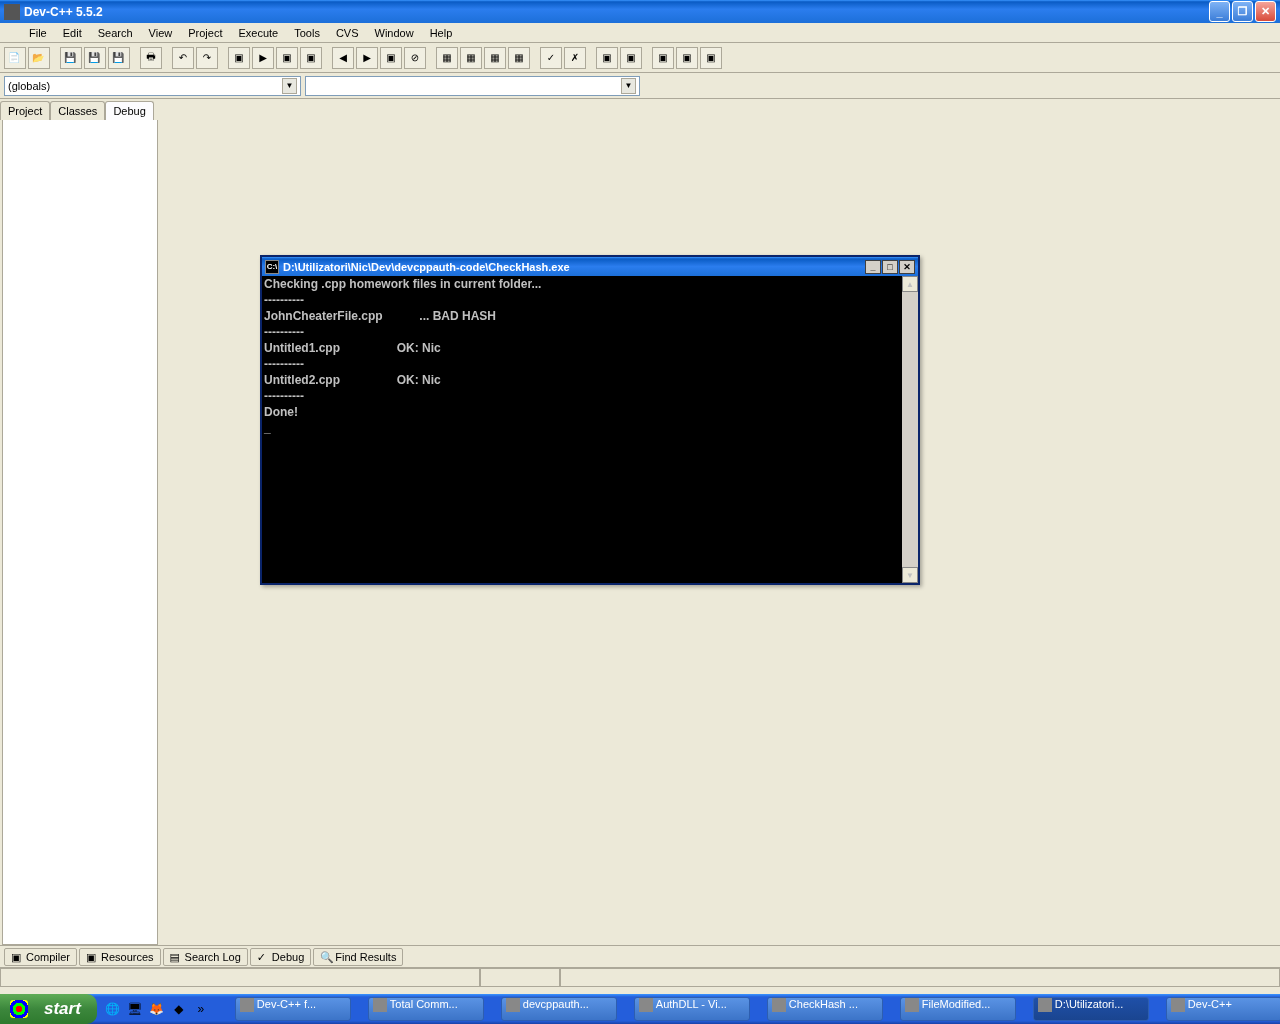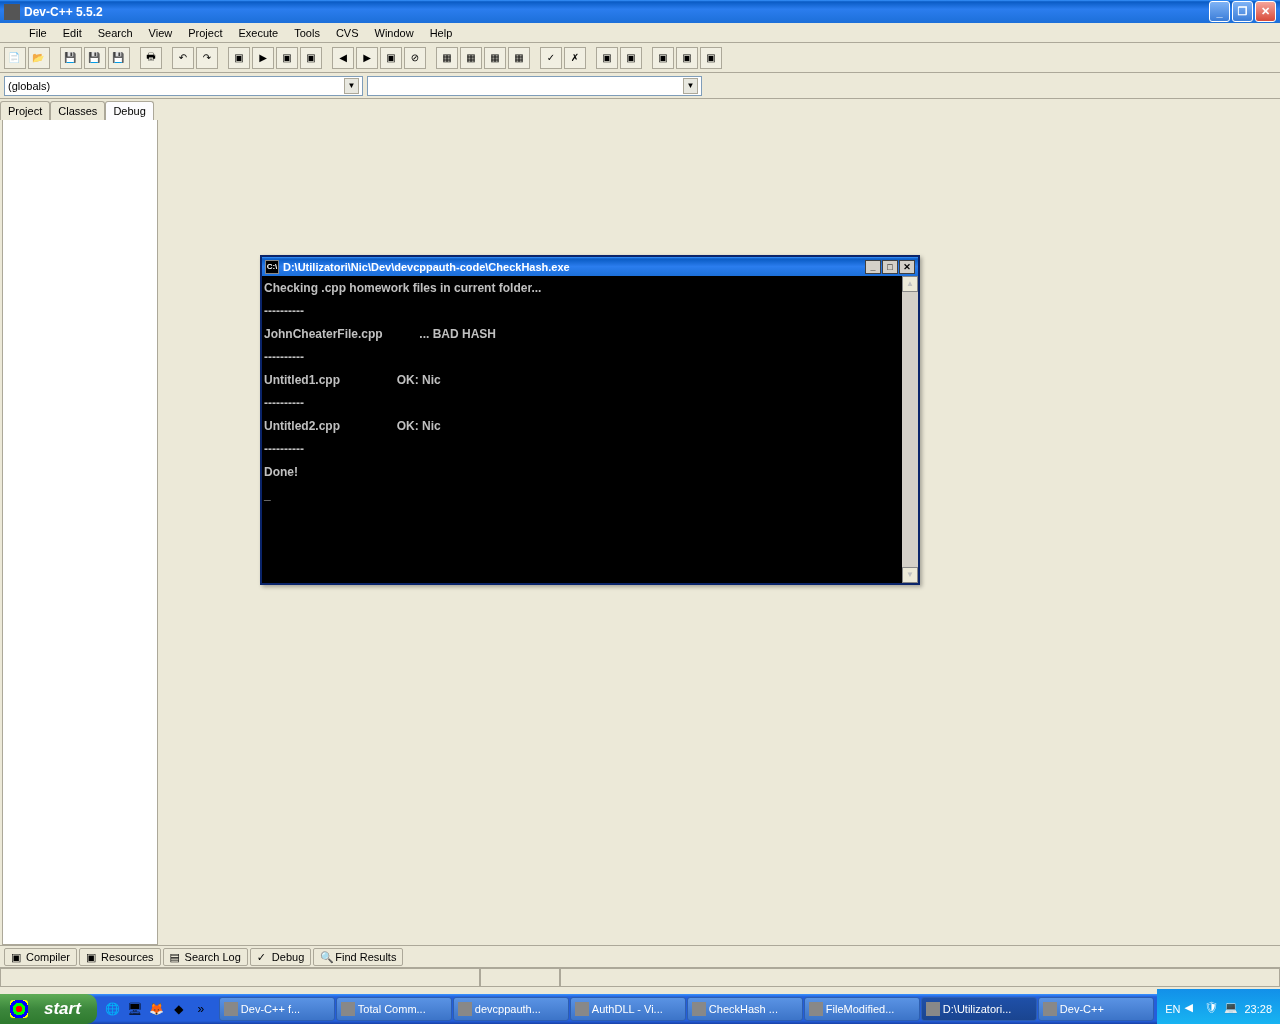--- a/index.html
+++ b/index.html
@@ -20,21 +20,21 @@
 .menu-item { padding: 2px 8px; cursor: pointer; }
 
 
 .toolbar { height: 30px; background: #ece9d8; display: flex; align-items: center; padding: 2px 4px; border-bottom: 1px solid #aca899; gap: 2px; }
 .toolbar-btn { width: 22px; height: 22px; border: 1px solid #aca899; background: #f1efe2; display: flex; align-items: center; justify-content: center; cursor: pointer; font-size: 10px; }
 .toolbar-sep { width: 6px; }
 
 
 .toolbar2 { height: 26px; background: #ece9d8; display: flex; align-items: center; padding: 2px 4px; border-bottom: 1px solid #aca899; gap: 4px; }
 .combo { height: 20px; border: 1px solid #7f9db9; background: white; font-size: 11px; font-family: 'Courier New', monospace; padding: 1px 3px; display: flex; align-items: center; justify-content: space-between; }
-.combo1 { width: 359px; }
+.combo1 { width: 297px; }
 .combo2 { width: 335px; }
 .combo-arrow { width: 15px; height: 16px; background: #e8e8e0; border: 1px solid #aca899; display: flex; align-items: center; justify-content: center; font-size: 8px; }
 
 
 .tabs-row { display: flex; background: #ece9d8; padding-top: 2px; }
 .tablist { display: flex; font-size: 11px; }
 .tab { padding: 3px 7px; border: 1px solid #aca899; border-bottom: none; background: #ece9d8; cursor: pointer; border-radius: 3px 3px 0 0; }
 .tab.active { background: #fcfcfe; }
 
 
@@ -42,21 +42,21 @@
 .left-panel { width: 156px; background: white; border: 1px solid #aca899; margin: 0 2px; border-top: none; }
 .editor-area { flex: 1; background: #ece9d8; position: relative; }
 
 
 .console-wnd { position: absolute; left: 100px; top: 135px; width: 660px; height: 330px; border: 2px solid #0a246a; box-shadow: 2px 2px 4px rgba(0,0,0,0.3); }
 .console-title { height: 19px; background: linear-gradient(to bottom, #3a95ff 0%, #0a5bc4 10%, #2b7dee 50%, #1c6fd9 100%); display: flex; align-items: center; padding: 0 3px; color: white; font-size: 11px; font-weight: bold; }
 .console-icon { width: 14px; height: 14px; background: #000; border: 1px solid #888; margin-right: 4px; font-size: 8px; display: flex; align-items: center; justify-content: center; }
 .console-title-text { flex: 1; }
 .console-btns { display: flex; gap: 1px; }
 .console-btn { width: 16px; height: 14px; background: #d4d0c8; border: 1px solid #404040; display: flex; align-items: center; justify-content: center; font-size: 9px; cursor: pointer; color: black; font-family: Marlett, sans-serif; }
-.console-body { height: calc(100% - 19px); background: black; color: #c0c0c0; font-family: 'Lucida Console', 'Courier New', monospace; font-size: 12px; padding: 1px 2px; position: relative; white-space: pre; font-weight: bold; line-height: 22px; }
+.console-body { height: calc(100% - 19px); background: black; color: #c0c0c0; font-family: 'Lucida Console', 'Courier New', monospace; font-size: 12px; padding: 1px 2px; position: relative; white-space: pre; font-weight: bold; line-height: 15px; }
 .console-scroll { position: absolute; right: 0; top: 0; bottom: 0; width: 16px; background: #d4d0c8; }
 .console-scroll-btn { height: 16px; background: #ece9d8; border: 1px solid #888; display: flex; align-items: center; justify-content: center; font-size: 8px; }
 .console-scroll-btn.top { position: absolute; top: 0; width: 100%; }
 .console-scroll-btn.bot { position: absolute; bottom: 0; width: 100%; }
 
 
 .bottom-tabs { display: flex; background: #ece9d8; padding: 2px 4px; font-size: 11px; border-top: 1px solid #aca899; height: 22px; align-items: center; }
 .bottom-tab { padding: 2px 6px; border: 1px solid #aca899; background: #ece9d8; cursor: pointer; display: flex; align-items: center; gap: 3px; margin-right: 2px; border-radius: 2px; }
 .bt-icon { width: 12px; height: 12px; display: inline-block; }
 
@@ -67,21 +67,21 @@
 .sc2 { width: 80px; }
 .sc3 { flex: 1; }
 
 
 .taskbar { position: absolute; bottom: 0; left: 0; right: 0; height: 30px; background: linear-gradient(to bottom, #3a95ff 0%, #245edb 10%, #245edb 90%, #1941a5 100%); display: flex; align-items: center; }
 .start-btn { height: 30px; padding: 0 16px 0 10px; background: linear-gradient(to bottom, #5eac56 0%, #3c873c 50%, #2e7a2e 100%); color: white; font-weight: bold; font-style: italic; font-size: 17px; display: flex; align-items: center; gap: 16px; border-radius: 0 10px 10px 0; cursor: pointer; }
 .start-logo { width: 18px; height: 18px; background: radial-gradient(circle, #f00 0 25%, #0f0 25% 50%, #00f 50% 75%, #ff0 75%); border-radius: 3px; }
 .ql { display: flex; gap: 2px; padding: 0 6px; align-items: center; }
 .ql-item { width: 20px; height: 20px; display: flex; align-items: center; justify-content: center; cursor: pointer; font-size: 12px; }
 .task-items { display: flex; flex: 1; gap: 1px; padding: 0 2px; height: 26px; align-items: center; }
-.task-item { height: 24px; min-width: 116px; max-width: 116px; background: linear-gradient(to bottom, #5a93e4, #3c74c8); border: 1px solid #2d5eb0; border-radius: 3px; color: white; font-size: 11px; display: flex; align-items: center; padding: 0 4px; gap: 3px; cursor: pointer; overflow: hidden; white-space: nowrap; }
+.task-item { height: 24px; min-width: 116px; max-width: 116px; background: linear-gradient(to bottom, #5a93e4, #3c74c8); border: 1px solid #2d5eb0; border-radius: 3px; color: white; font-size: 11px; display: flex; padding: 0 4px; gap: 3px; cursor: pointer; overflow: hidden; white-space: nowrap; margin-left: 16px; }
 .task-item.active { background: linear-gradient(to bottom, #1f50a8, #1a4590); }
 .ti-icon { width: 14px; height: 14px; background: #888; flex-shrink: 0; }
 .tray { display: flex; align-items: center; background: linear-gradient(to bottom, #1290e9, #19b9f3); height: 40px; padding: 0 8px; gap: 4px; color: white; font-size: 11px; }
 .tray-icon { width: 16px; height: 16px; }
 </style>
 </head>
 <body>
 
 <div class="titlebar">
   <span class="titlebar-icon"></span>

